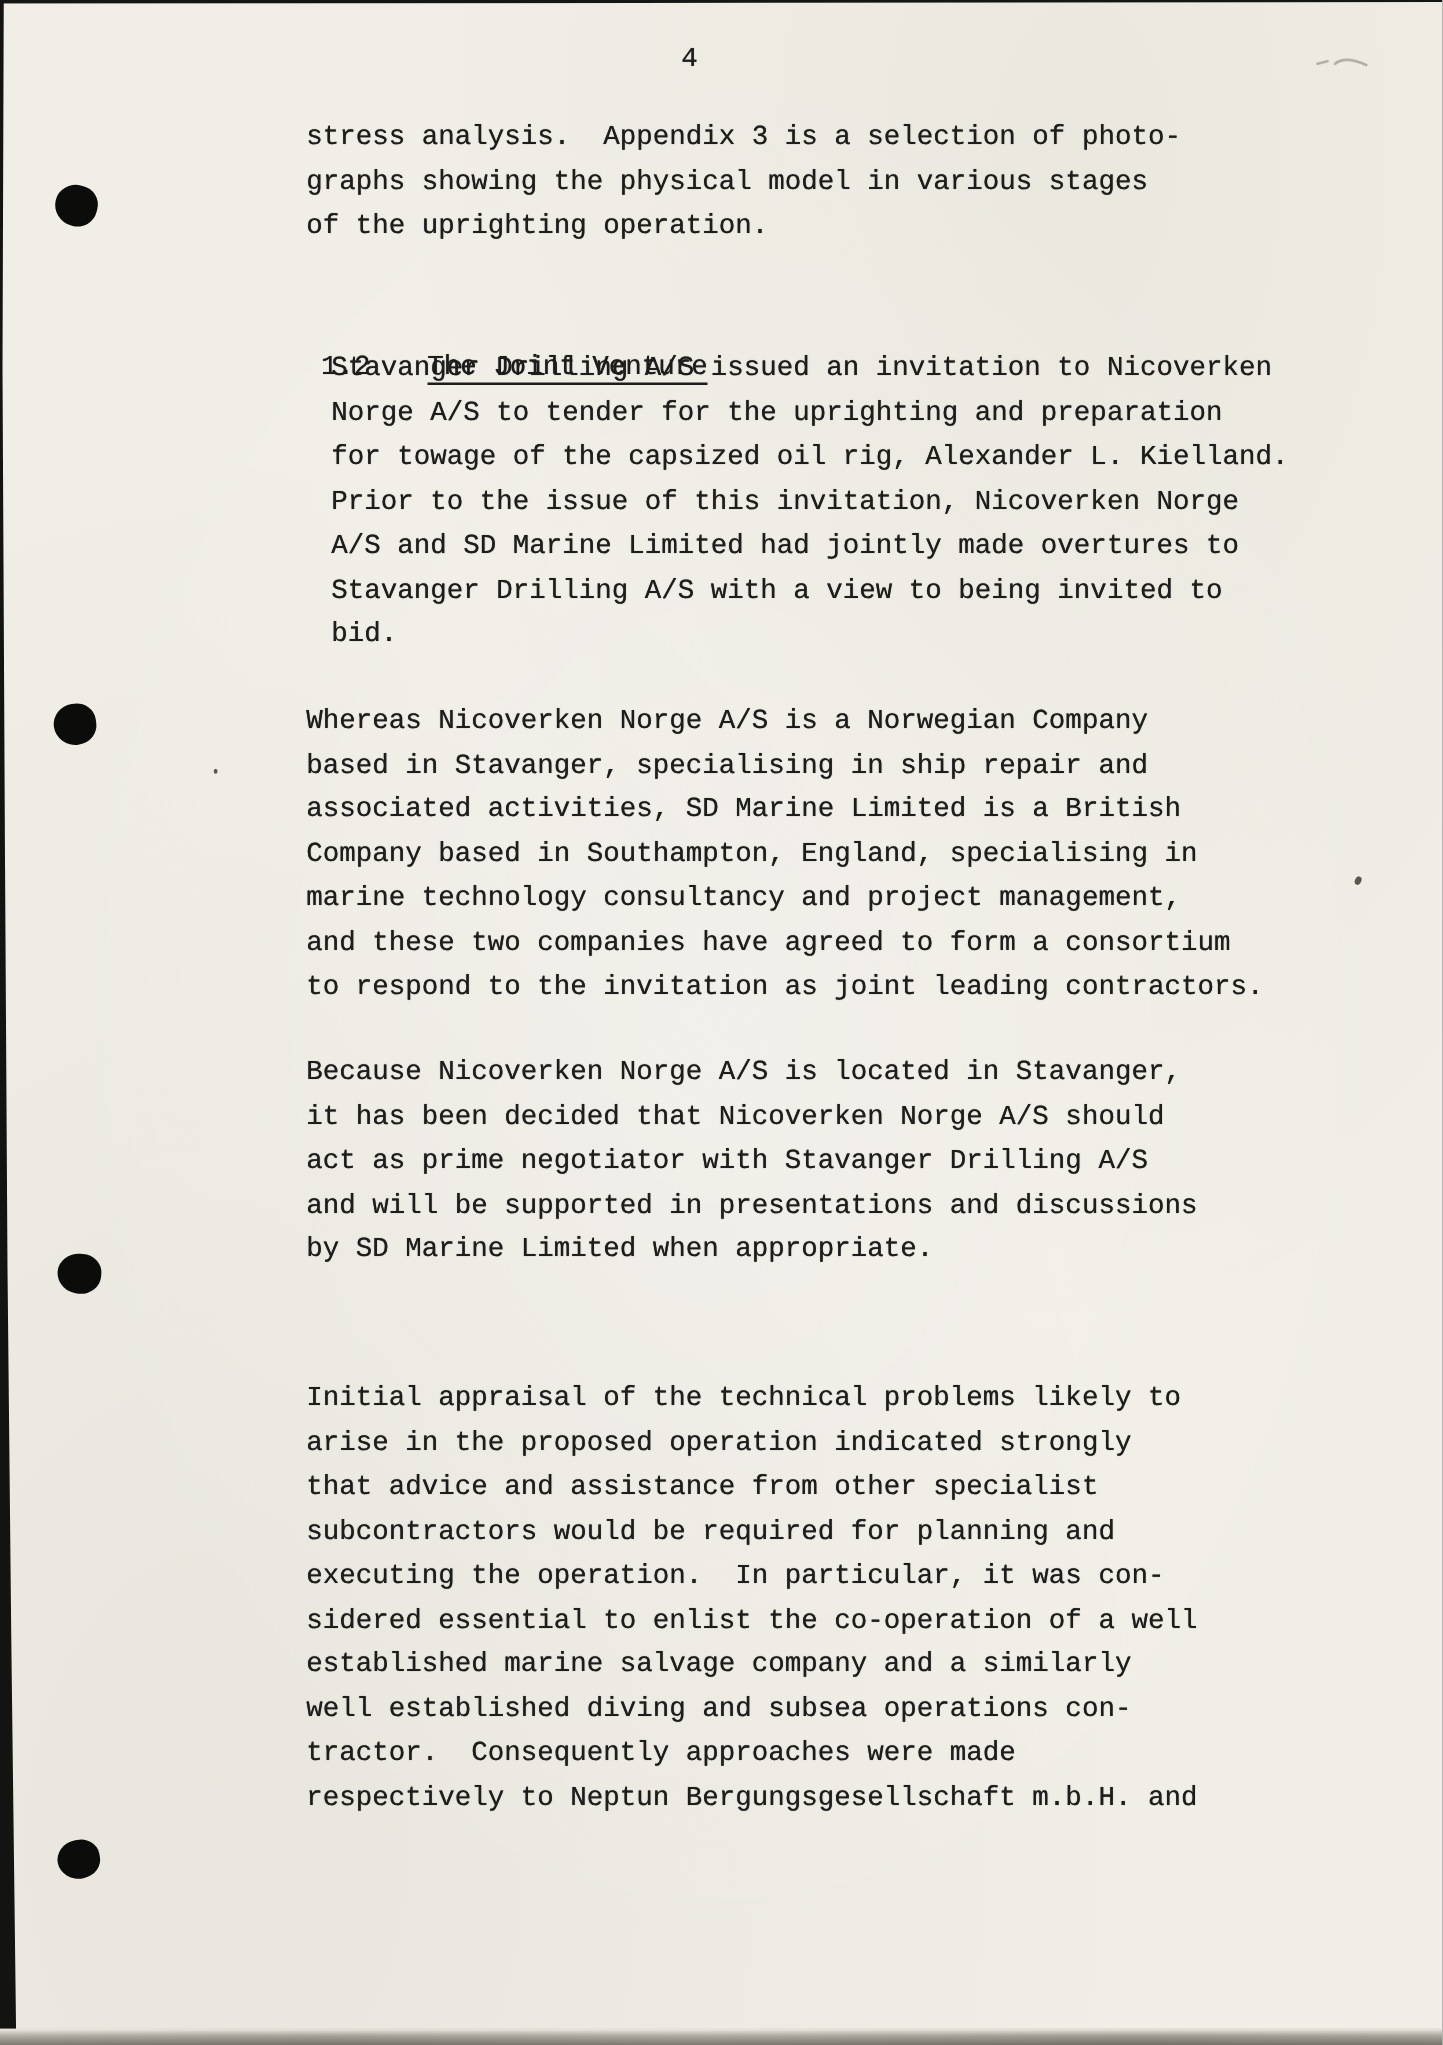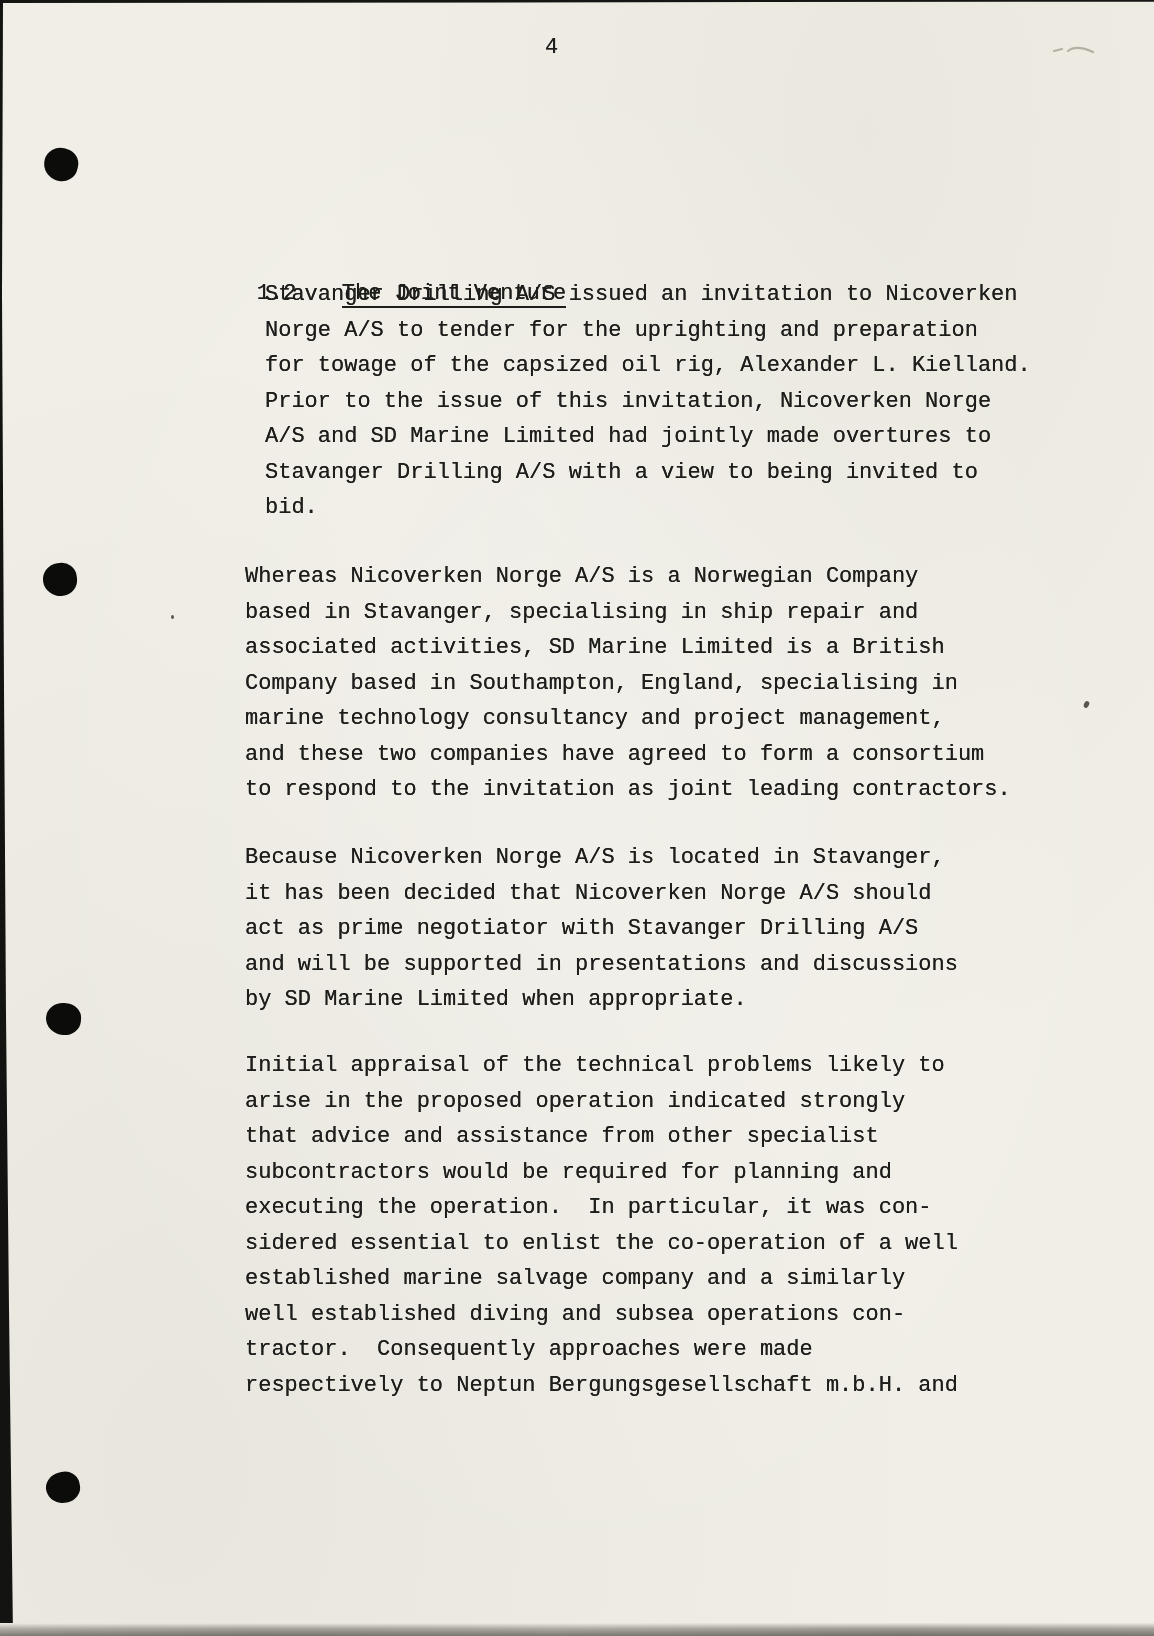--- a/index.html
+++ b/index.html
@@ -53,21 +53,21 @@
     line-height:35.5px;
     white-space:pre-wrap;
     text-shadow:0 0 0.6px rgba(25,25,23,0.85);
   }
   .page-number { position:absolute; left:545px; top:30px; }
   .para { position:absolute; left:245px; }
   .p-intro { top:92px; }
   .p-12a  { top:277px;margin-left:20px; }
   .p-12b  { top:559px; }
   .p-12c  { top:840px; }
-  .p-13a  { top:1048px; }
+  .p-13a  { top:1101px; }
   .section-header { position:absolute; left:160px; }
   .sh-12 { top:240px; }
   .sh-13 { top:1052px; }
   .sec-num { display:inline-block; width:85px;margin-left:44px; }
   .sec-title { border-bottom:2.5px solid #1d1d1b; }
 </style>
 </head>
 <body>
 
 <div class="page">
@@ -83,20 +83,23 @@
 
   <svg class="pencil-mark" width="48" height="16" viewBox="0 0 48 16">
     <path d="M2,9 L10,7 M16,9 C22,4 30,5 41,10" fill="none" stroke="#b3b0a4" stroke-width="2.2" stroke-linecap="round"></path>
   </svg>
 
   <div class="speck speck-1"></div>
   <div class="speck speck-2"></div>
 
   <div class="typed page-number">4</div>
 
+  <div class="typed para p-intro">stress analysis.  Appendix 3 is a selection of photo-
+graphs showing the physical model in various stages
+of the uprighting operation.</div>
 
   <div class="typed section-header sh-12">
     <span class="sec-num">1.2</span><span class="sec-title">The Joint Venture</span>
   </div>
   <div class="typed para p-12a">Stavanger Drilling A/S issued an invitation to Nicoverken
 Norge A/S to tender for the uprighting and preparation
 for towage of the capsized oil rig, Alexander L. Kielland.
 Prior to the issue of this invitation, Nicoverken Norge
 A/S and SD Marine Limited had jointly made overtures to
 Stavanger Drilling A/S with a view to being invited to

